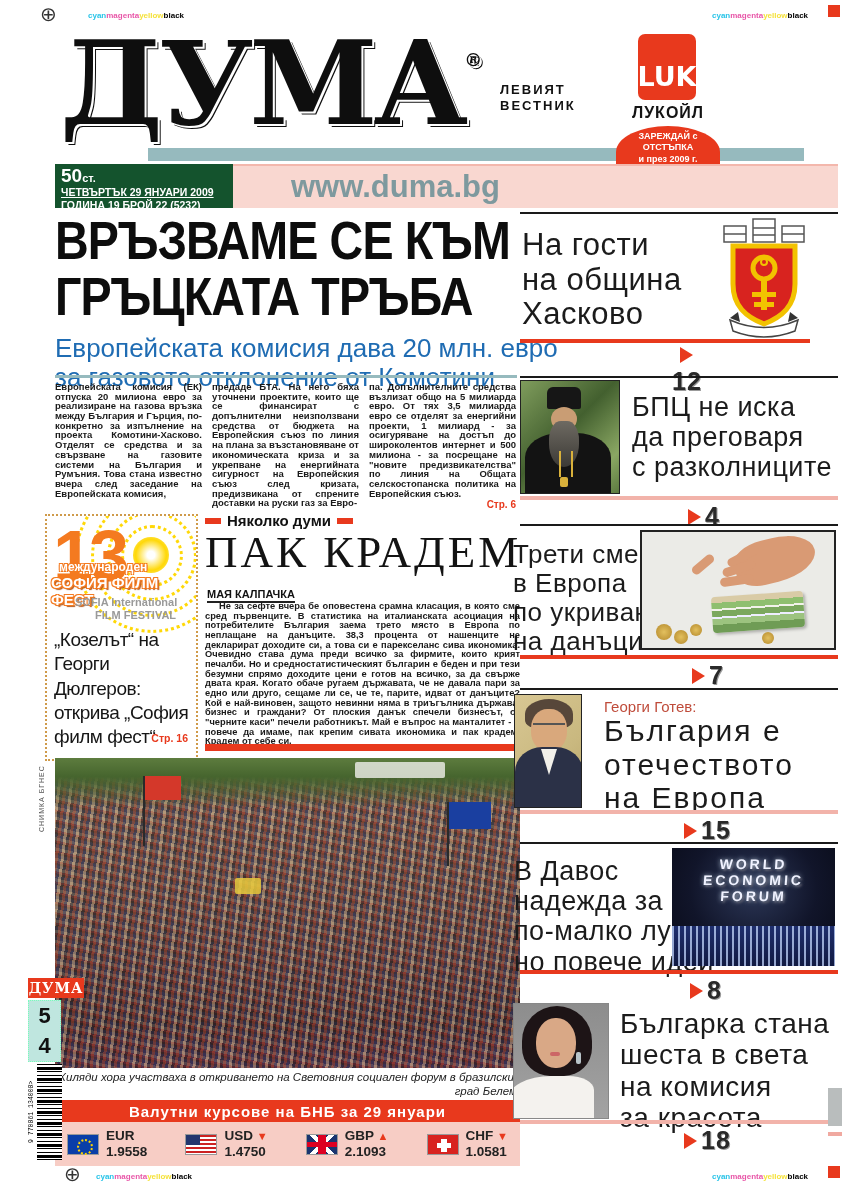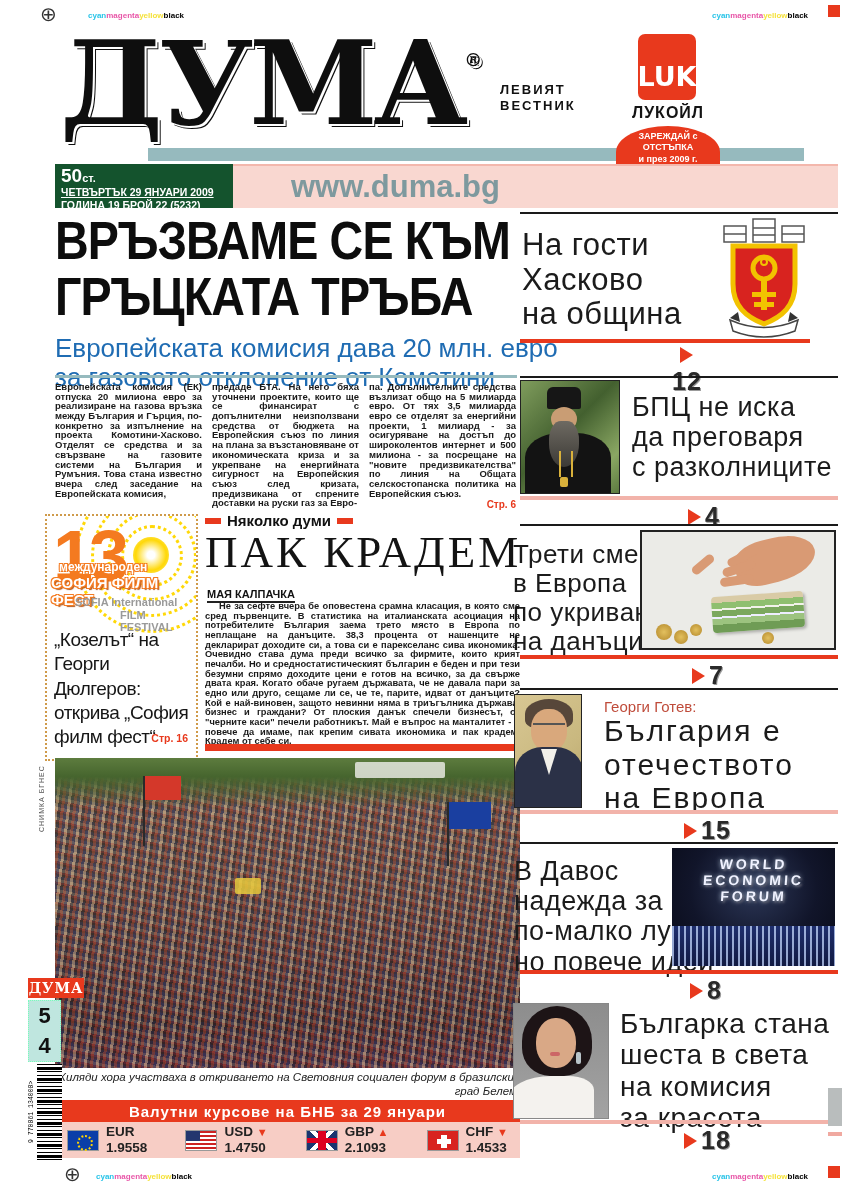--- a/index.html
+++ b/index.html
@@ -124,21 +124,21 @@
      repeating-linear-gradient(13deg,rgba(205,45,45,.3) 0 2px,rgba(232,222,202,.28) 2px 5px,rgba(36,64,124,.3) 5px 8px,rgba(66,34,22,.35) 8px 10px),
      linear-gradient(180deg,#7e6a52 0%,#6b5a48 40%,#55413a 68%,#402e2a 86%,#5a3040 100%);}
   .flagpole{position:absolute;width:2px;background:#2a2a2a;}
   .caption{font-style:italic;font-size:11.5px;color:#222;line-height:1.2;text-align:right;}
   .caption .u{border-bottom:1px solid #444;display:inline-block;}
   .credit{writing-mode:vertical-rl;transform:rotate(180deg);font-size:7px;color:#555;letter-spacing:1px;}
 
   
   .cur-head{width:465px;height:22px;background:#e8391d;color:#fff;font-weight:bold;font-size:15px;
             letter-spacing:1px;display:flex;align-items:center;justify-content:center;}
-  .cur-body{width:465px;height:36px;background:#f7cdc5;display:flex;align-items:center;
+  .cur-body{width:465px;height:44px;background:#f7cdc5;display:flex;align-items:center;
             justify-content:space-between;padding:0 12px;box-sizing:border-box;gap:24px;}
   .cur-item{display:flex;align-items:center;gap:7px;}
   .flag{width:32px;height:21px;border:1px solid #999;box-sizing:border-box;position:relative;}
   .flag-eu{background:#0a3ea8;} 
   .flag-eu::after{content:"";position:absolute;left:9px;top:4px;width:12px;height:12px;border:2px dotted #ffd400;border-radius:50%;}
   .flag-us{background:repeating-linear-gradient(#c22 0 2px,#fff 2px 4px);}
   .flag-us::after{content:"";position:absolute;left:0;top:0;width:14px;height:10px;background:#23366e;}
   .flag-gb{background:#1a3570;}
   .flag-gb::before{content:"";position:absolute;inset:0;background:
       linear-gradient(45deg,transparent 44%,#fff 44% 56%,transparent 56%),
@@ -224,21 +224,21 @@
   <div class="abs fest" style="left:45px;top:514px;">
     <div class="suncore" style="left:86px;top:21px;width:36px;height:36px;"></div>
     <div class="sunring" style="left:74px;top:9px;width:56px;height:56px;"></div>
     <div class="sunring" style="left:60px;top:-5px;width:84px;height:84px;"></div>
     <div class="sunring" style="left:44px;top:-21px;width:116px;height:116px;"></div>
     <div class="sunring" style="left:28px;top:-37px;width:148px;height:148px;"></div>
     <div class="fest13" style="left:6px;top:10px;">13</div>
     <div class="fest-int" style="left:12px;top:44px;">международен</div>
     <div class="fest-bg" style="left:4px;top:58px;">СОФИЯ ФИЛМ ФЕСТ</div>
     <div class="fest-en" style="left:28px;top:80px;">SOFIA International</div>
-    <div class="fest-en" style="left:48px;top:93px;margin-left:25px;">FILM FESTIVAL</div>
+    <div class="fest-en" style="left:48px;top:93px;">FILM FESTIVAL</div>
     <div class="fest-teaser" style="left:7px;top:112px;">
       <div>„Козелът“ на</div>
       <div>Георги Дюлгеров:</div>
       <div>открива „София</div>
       <div>филм фест“</div>
     </div>
     <div class="fest-jump" style="right:8px;top:216px;">Стр. 16</div>
   </div>
 
   <div class="abs rubric" style="left:205px;top:512px;">
@@ -285,31 +285,31 @@
       <div class="flag flag-gb"></div>
       <div class="cur-txt">
           <div><span>GBP</span> <span class="trend">▲</span></div>
           <div>2.1093</div>
         </div>
     </div>
     <div class="cur-item">
       <div class="flag flag-ch"></div>
       <div class="cur-txt">
           <div><span>CHF</span> <span class="trend">▼</span></div>
-          <div>1.4533</div>
+          <div>1.0581</div>
         </div>
     </div>
   </div>
 
   <div class="abs blackrule" style="left:520px;top:212px;width:318px;"></div>
 
   <div class="abs tz" style="left:522px;top:228px;font-size:31px;">
     <div>На гости</div>
+    <div>на община</div>
     <div>Хасково</div>
-    <div>на община</div>
   </div>
   <div class="abs arms-wrap" style="left:718px;top:216px;">
     <svg width="92" height="124" viewBox="0 0 92 124">
       <g stroke="#555" stroke-width="1.5" fill="#fff">
         <rect x="6" y="10" width="22" height="16"></rect>
           <rect x="35" y="3" width="22" height="23"></rect>
           <rect x="64" y="10" width="22" height="16"></rect>
         <line x1="6" y1="18" x2="28" y2="18"></line>
           <line x1="35" y1="12" x2="57" y2="12"></line>
           <line x1="35" y1="19" x2="57" y2="19"></line>

